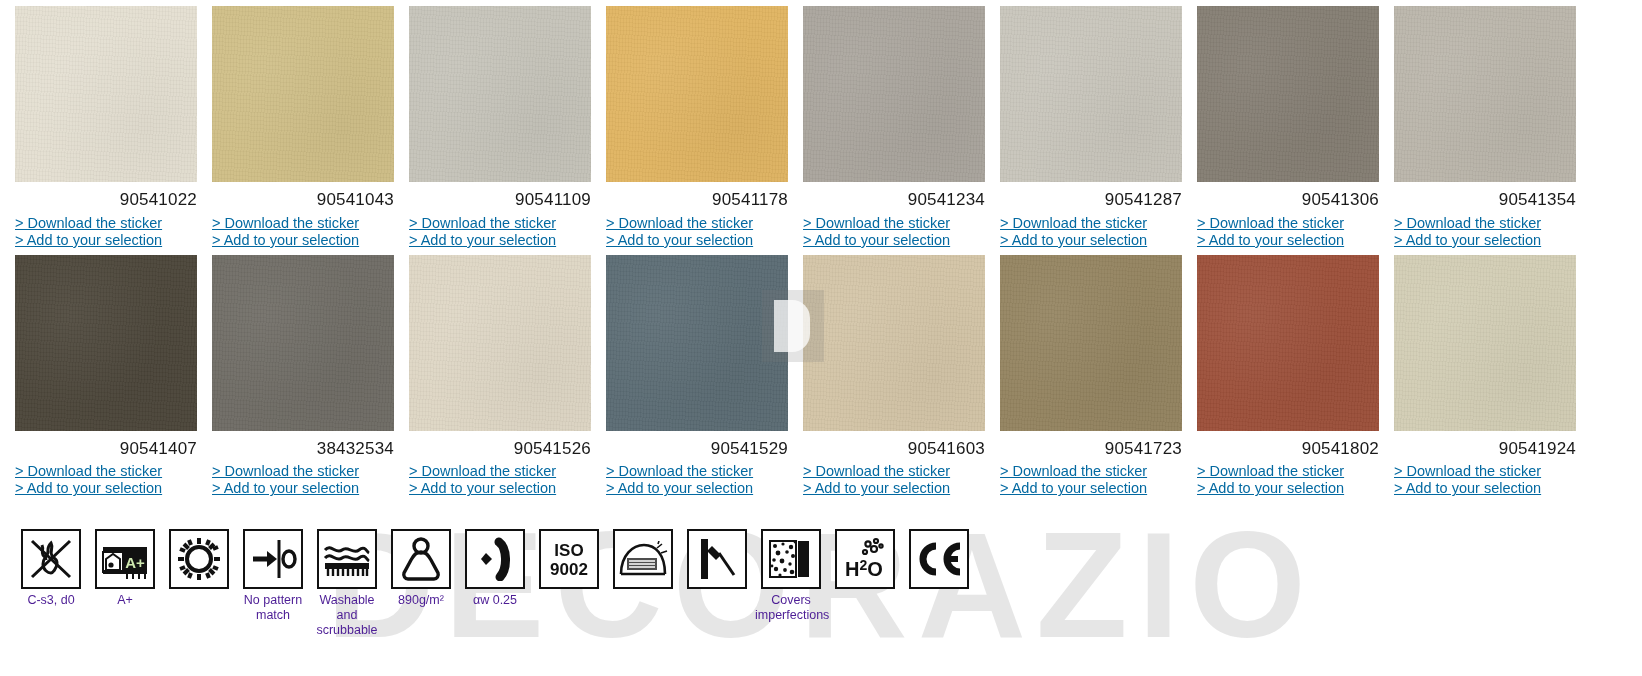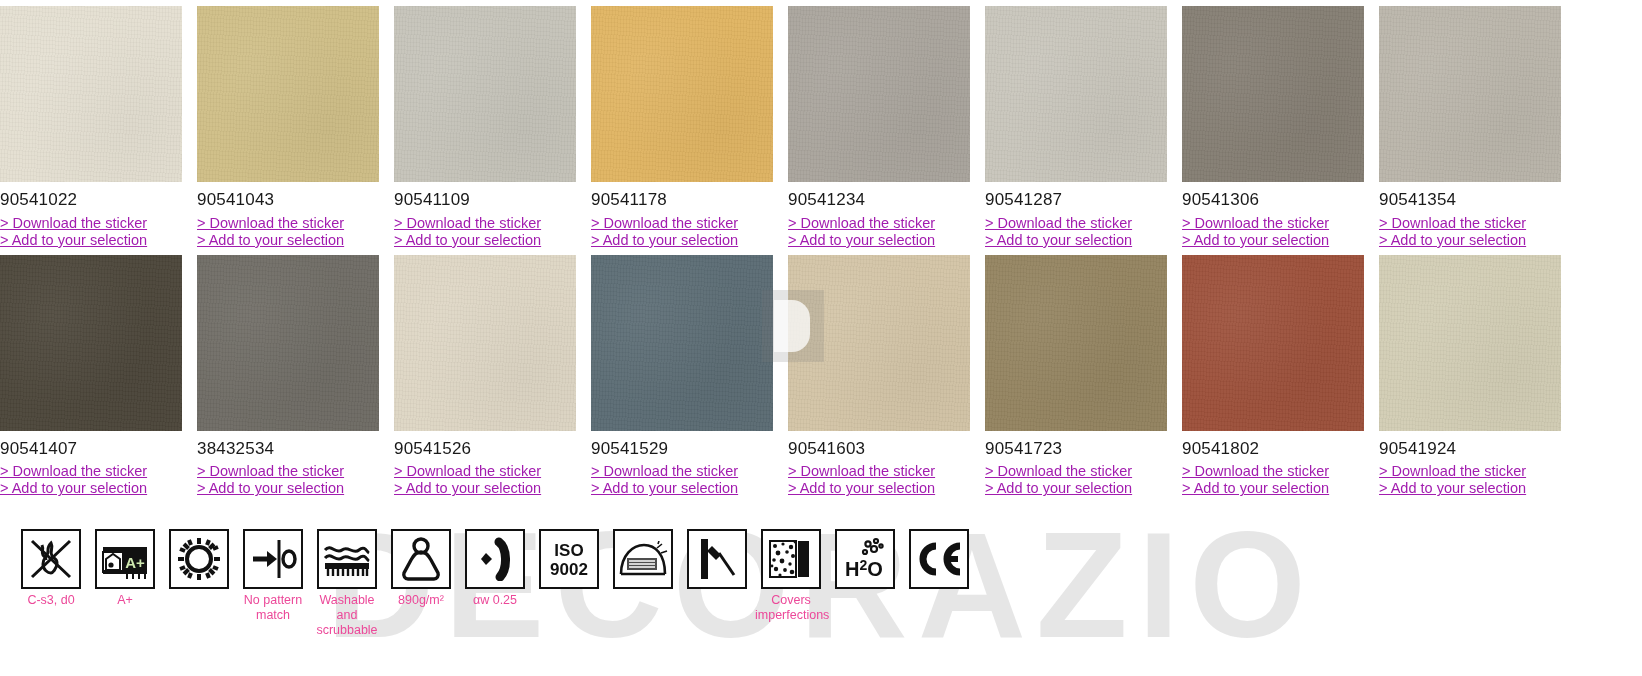--- a/index.html
+++ b/index.html
@@ -57,21 +57,21 @@
   .row {
     display: flex;
     width: 1642px;
     margin-bottom: 6px;
   }
   .cell {
     width: 197px;
     flex: 0 0 197px;
     display: flex;
     flex-direction: column;
-    align-items: flex-start;
+    align-items: flex-end;
   }
   .swatch {
     width: 182px;
     height: 176px;
     display: block;
     position: relative;
     overflow: hidden;
   }
   .swatch .tex {
     position: absolute; inset: 0;
@@ -91,21 +91,21 @@
   }
   .links {
     width: 182px;
     margin-top: 5px;
     text-align: left;
   }
   .links a {
     display: block;
     font-size: 14.5px;
     line-height: 17px;
-    color: #a21caf;
+    color: #0369a1;
     text-decoration: underline;
     white-space: nowrap;
   }
 
   
   .iconbar {
     position: absolute;
     left: 14px;
     top: 529px;
     display: flex;
@@ -125,21 +125,21 @@
     display: flex;
     align-items: center;
     justify-content: center;
     overflow: hidden;
   }
   .iconbox svg { display: block; }
   .iconlabel {
     margin-top: 4px;
     font-size: 12.5px;
     line-height: 15px;
-    color: #ec4899;
+    color: #4c1d95;
     text-align: center;
     width: 72px;
   }
   .nolabel { height: 0; }
 </style>
 </head>
 <body>
 
 <div id="page">
 

